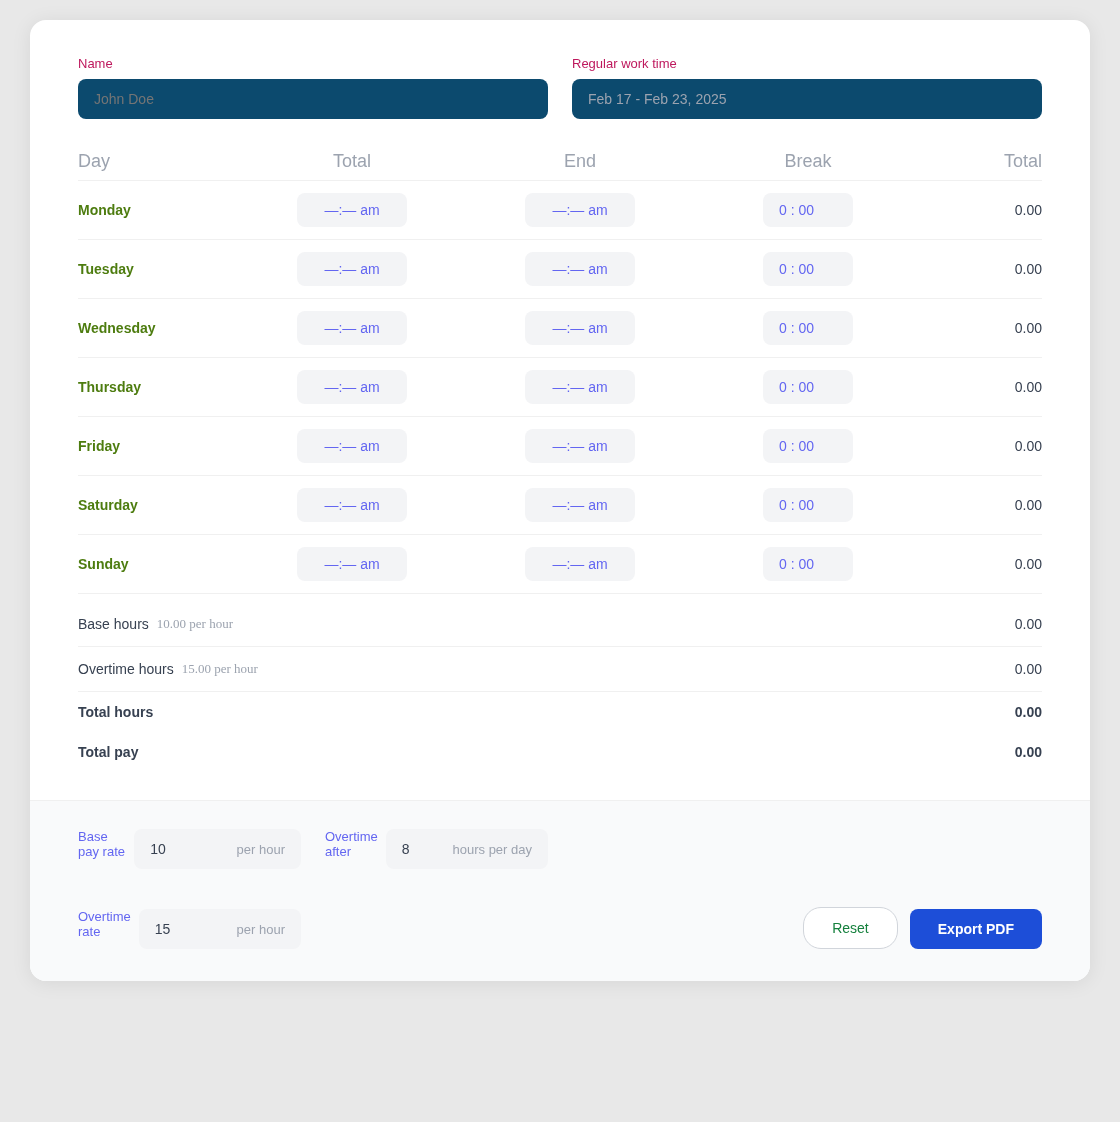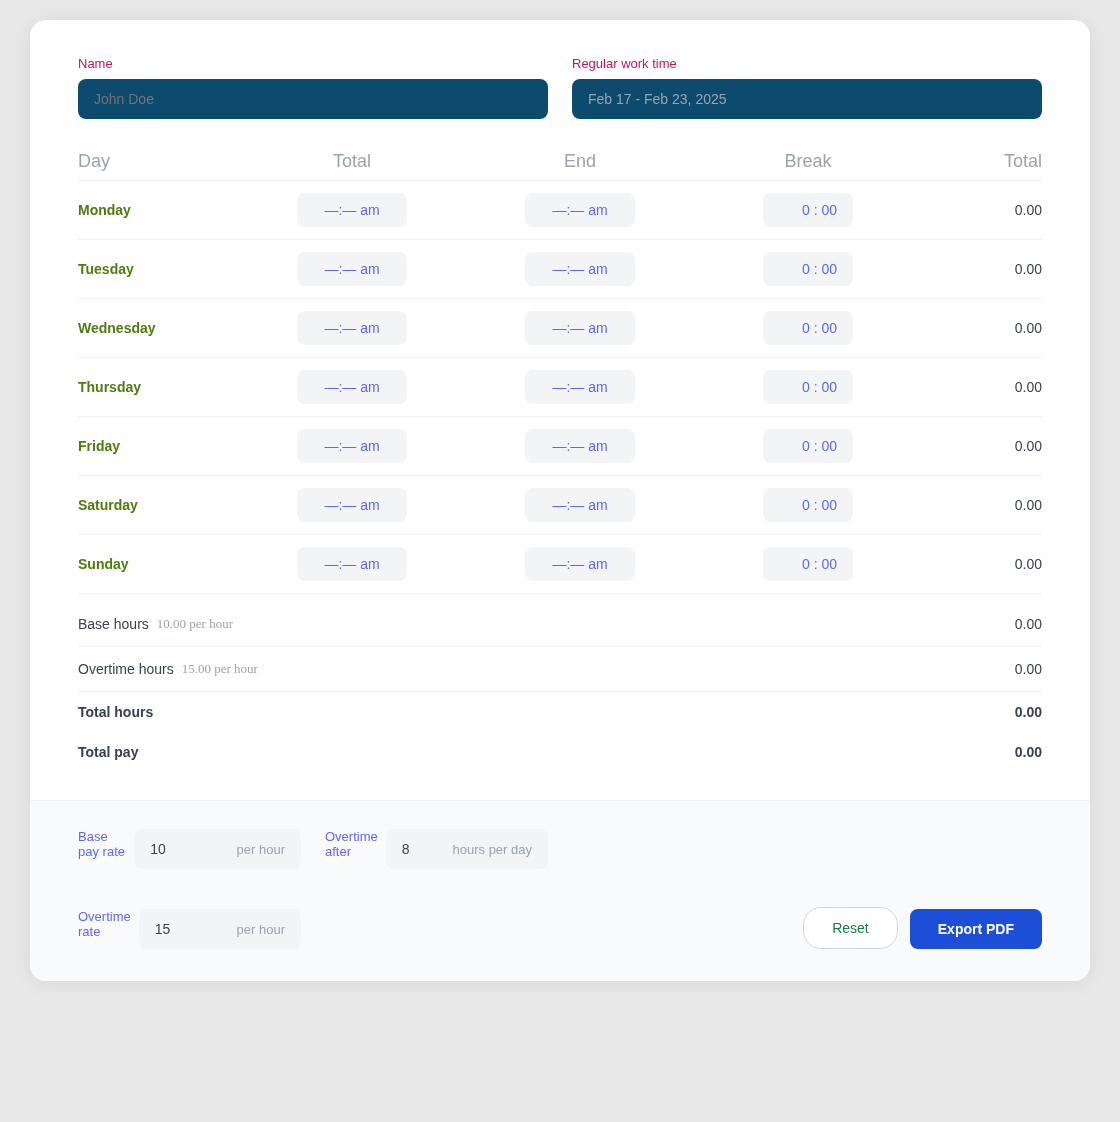--- a/index.html
+++ b/index.html
@@ -95,21 +95,21 @@
       cursor: pointer;
     }
     .break-input-box {
       background: #f3f4f6;
       border: none;
       border-radius: 8px;
       padding: 9px 16px;
       font-size: 14px;
       color: #6366f1;
       min-width: 90px;
-      text-align: right;
+      text-align: left;
       outline: none;
     }
     .total-cell {
       text-align: right;
       font-size: 14px;
       color: #374151;
     }
     
     .summary-section {
       margin-top: 8px;

